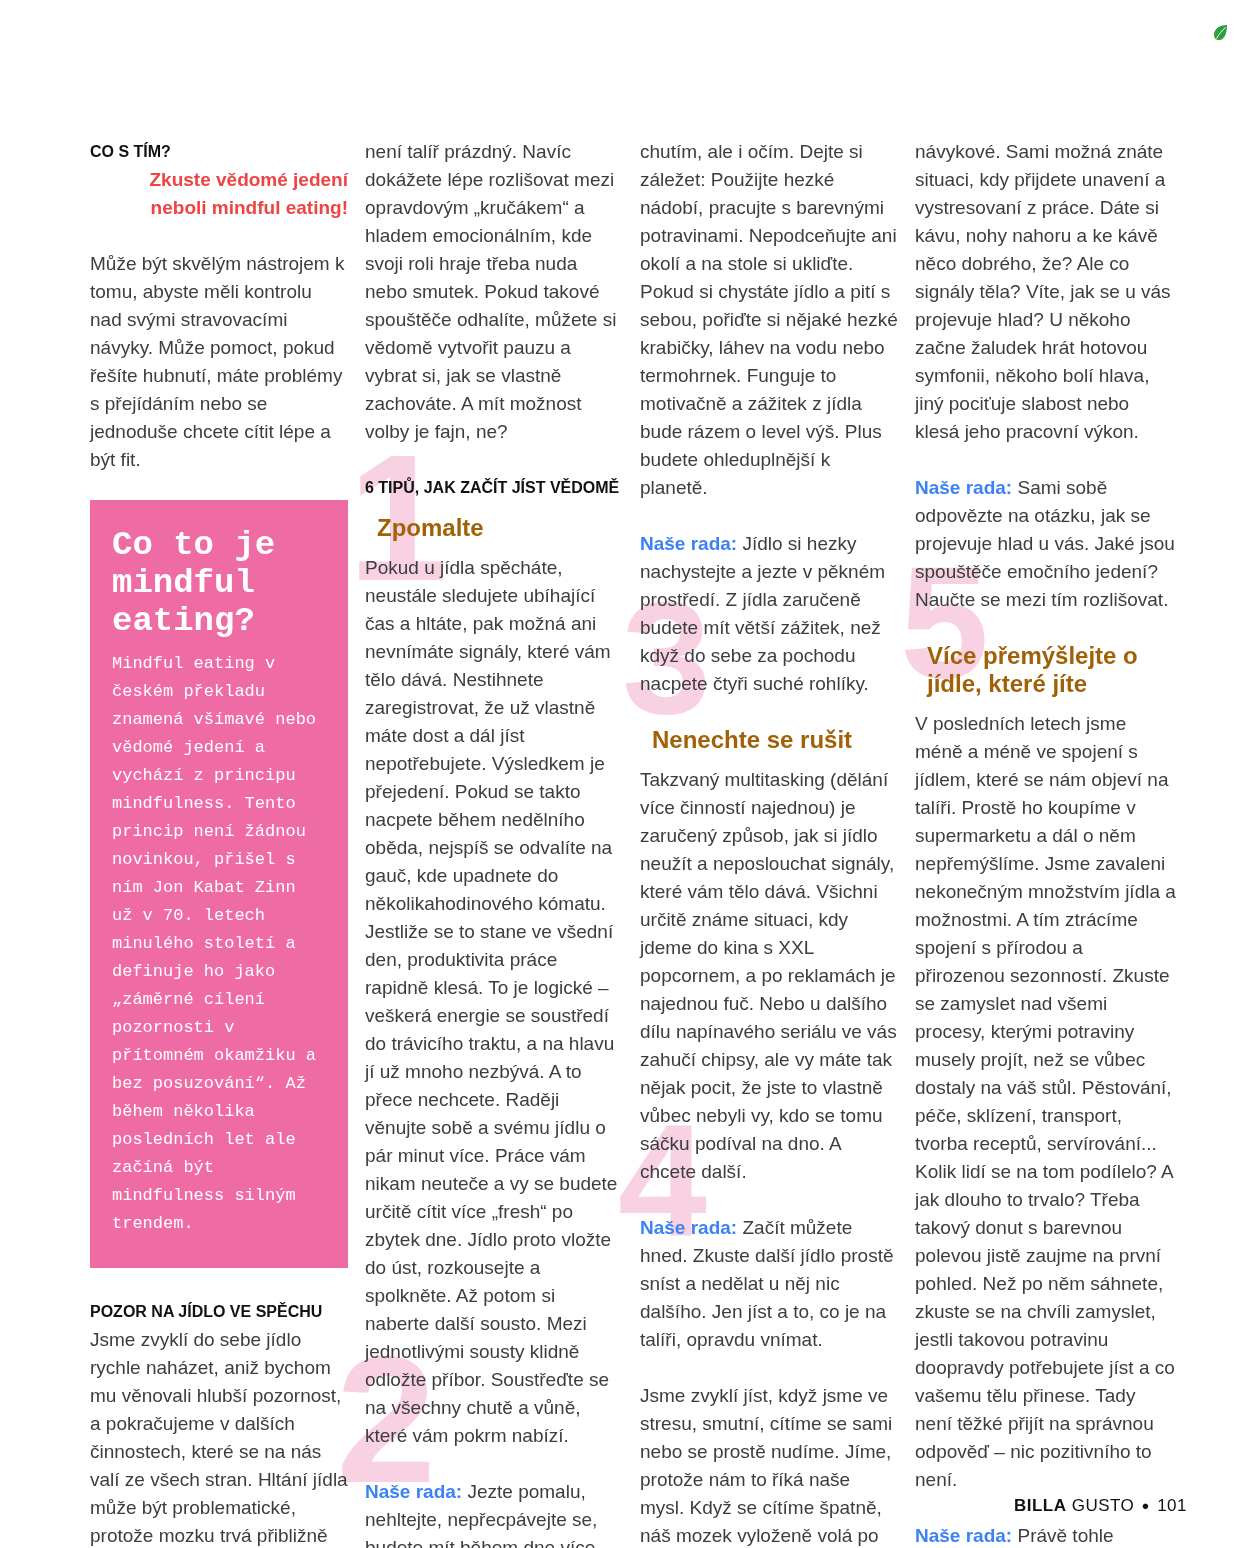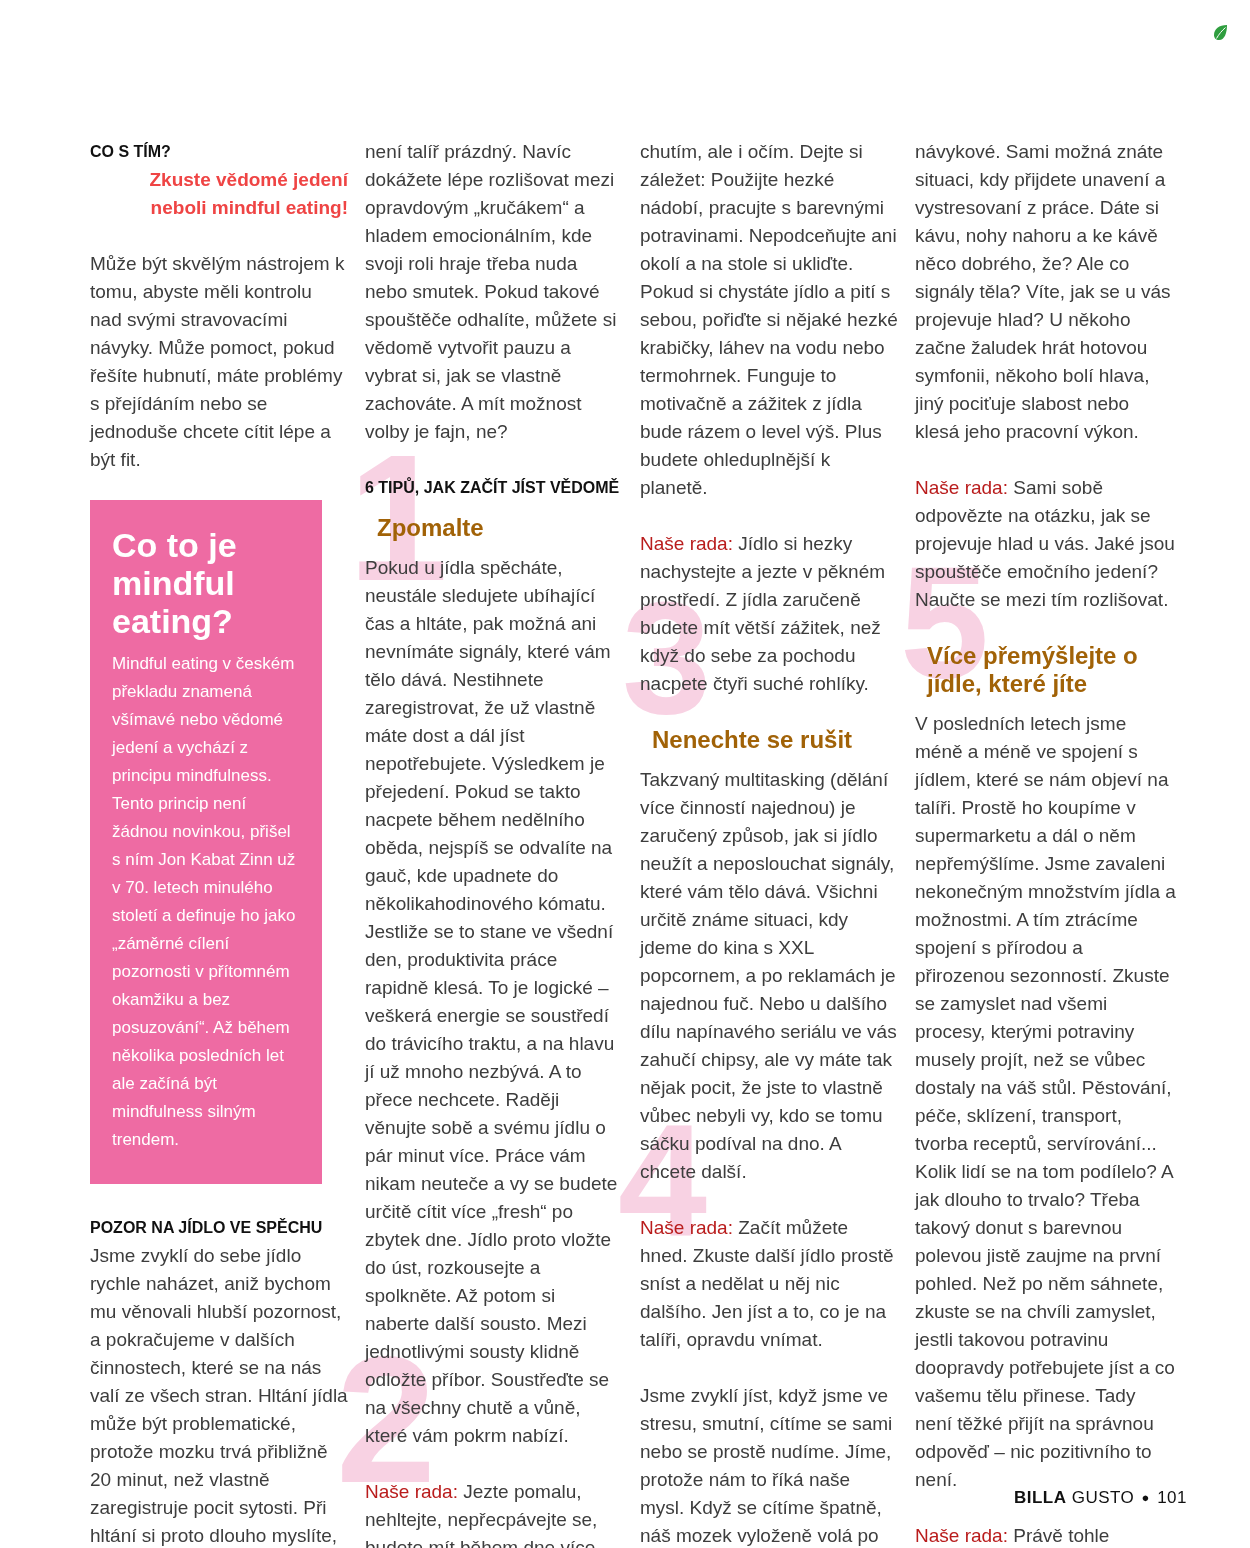--- a/index.html
+++ b/index.html
@@ -29,28 +29,29 @@
     color:#111111;
   }
   .bold-lead{font-weight:bold;color:#ef4444;margin:0;text-align:right;}
   .tip-title{
     margin:12px;
     font-size:24px;
     line-height:28px;
     font-weight:bold;
     color:#a16207;
   }
-  .advice-label{font-weight:normal;color:#b91c1c;}
+  .advice-label{font-weight:bold;color:#3b82f6;}
   .pinkbox{
     background:#ee6ba3;
     color:#ffffff;
     margin:26px 0 30px 0;
     padding:26px 22px 30px 22px;
     box-sizing:border-box;
-    width:232px;
+    width:258px;
+    font-family:Liberation Mono, monospace;
   }
   .pinkbox h3{
     margin:0 0 10px 0;
     font-size:34px;
     line-height:38px;
     font-weight:bold;
     color:#ffffff;
   }
   .pinkbox p{
     margin:0;
@@ -63,21 +64,21 @@
     z-index:0;
     font-size:180px;
     line-height:1;
     font-weight:bold;
     color:#f8d2e3;
     user-select:none;
   }
   .footer{
     position:absolute;
     right:63px;
-    bottom:40px;
+    bottom:32px;
     font-size:17px;
     color:#111111;
     letter-spacing:0.5px;
   }
   .footer .b{font-weight:bold;}
   .footer .dot{font-size:13px;vertical-align:1px;padding:0 2px;}
   .corner-icon{
     position:absolute;
     top:24px;right:22px;
     width:15px;height:17px;

